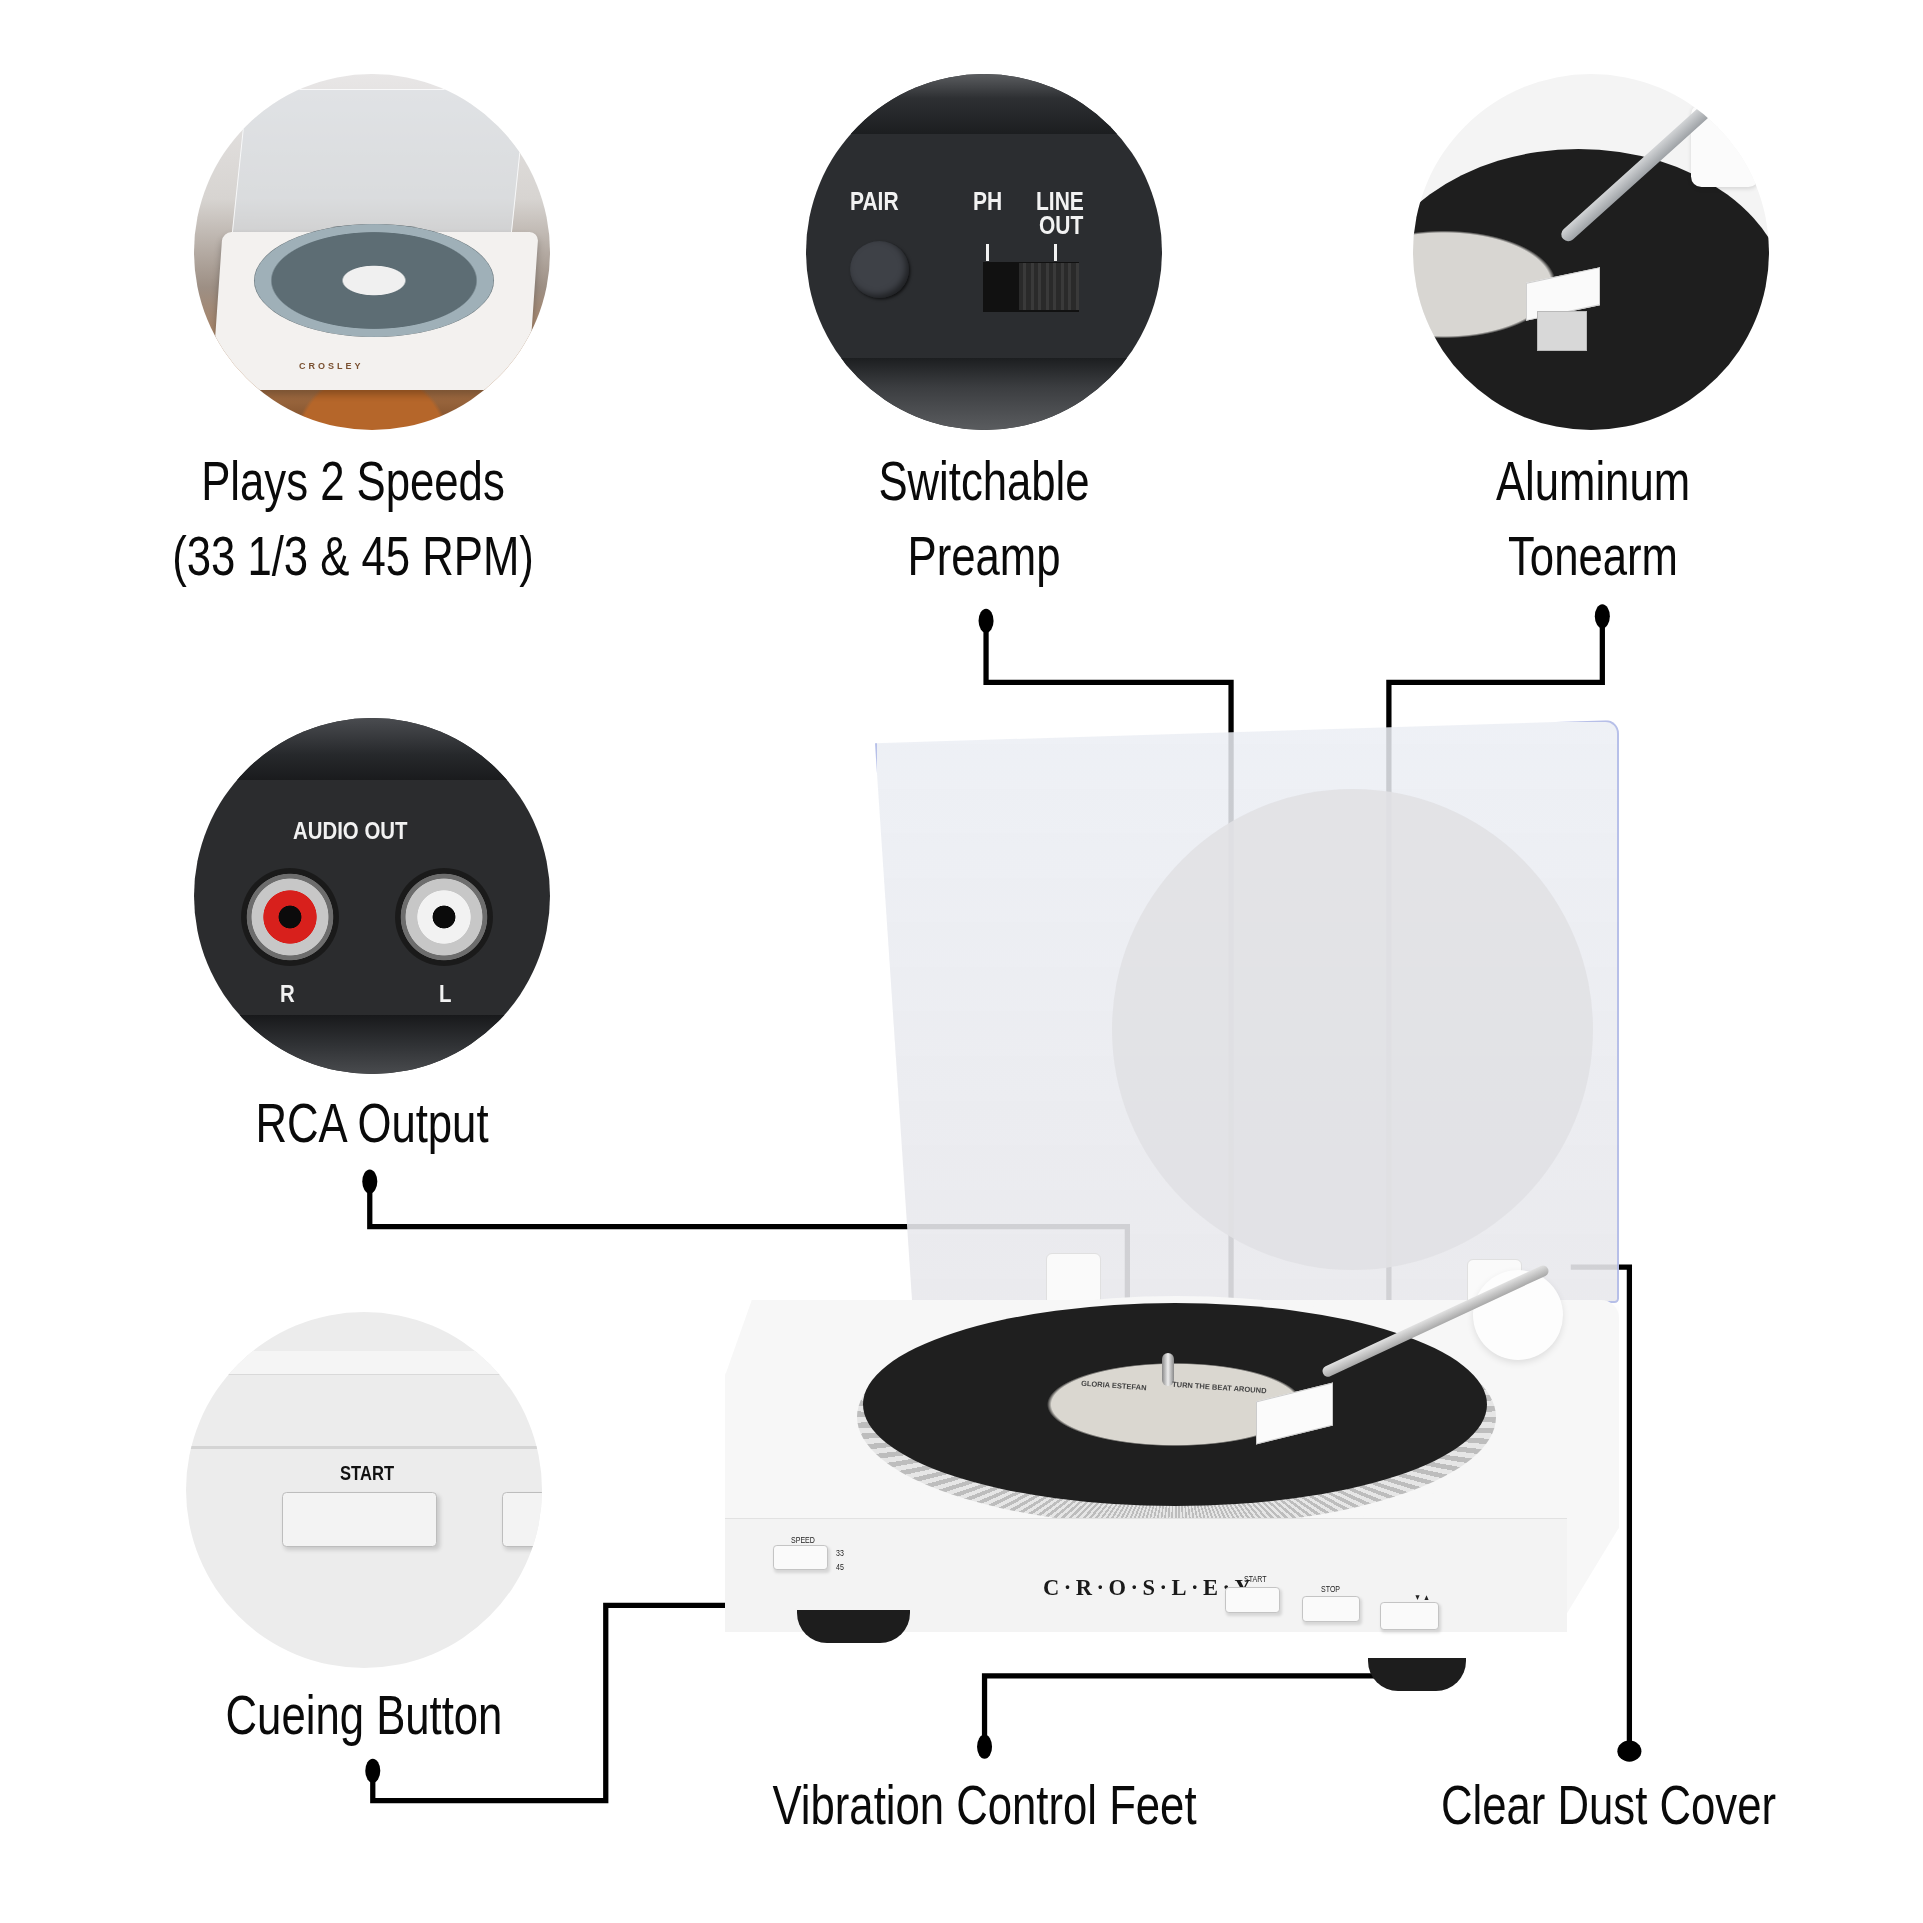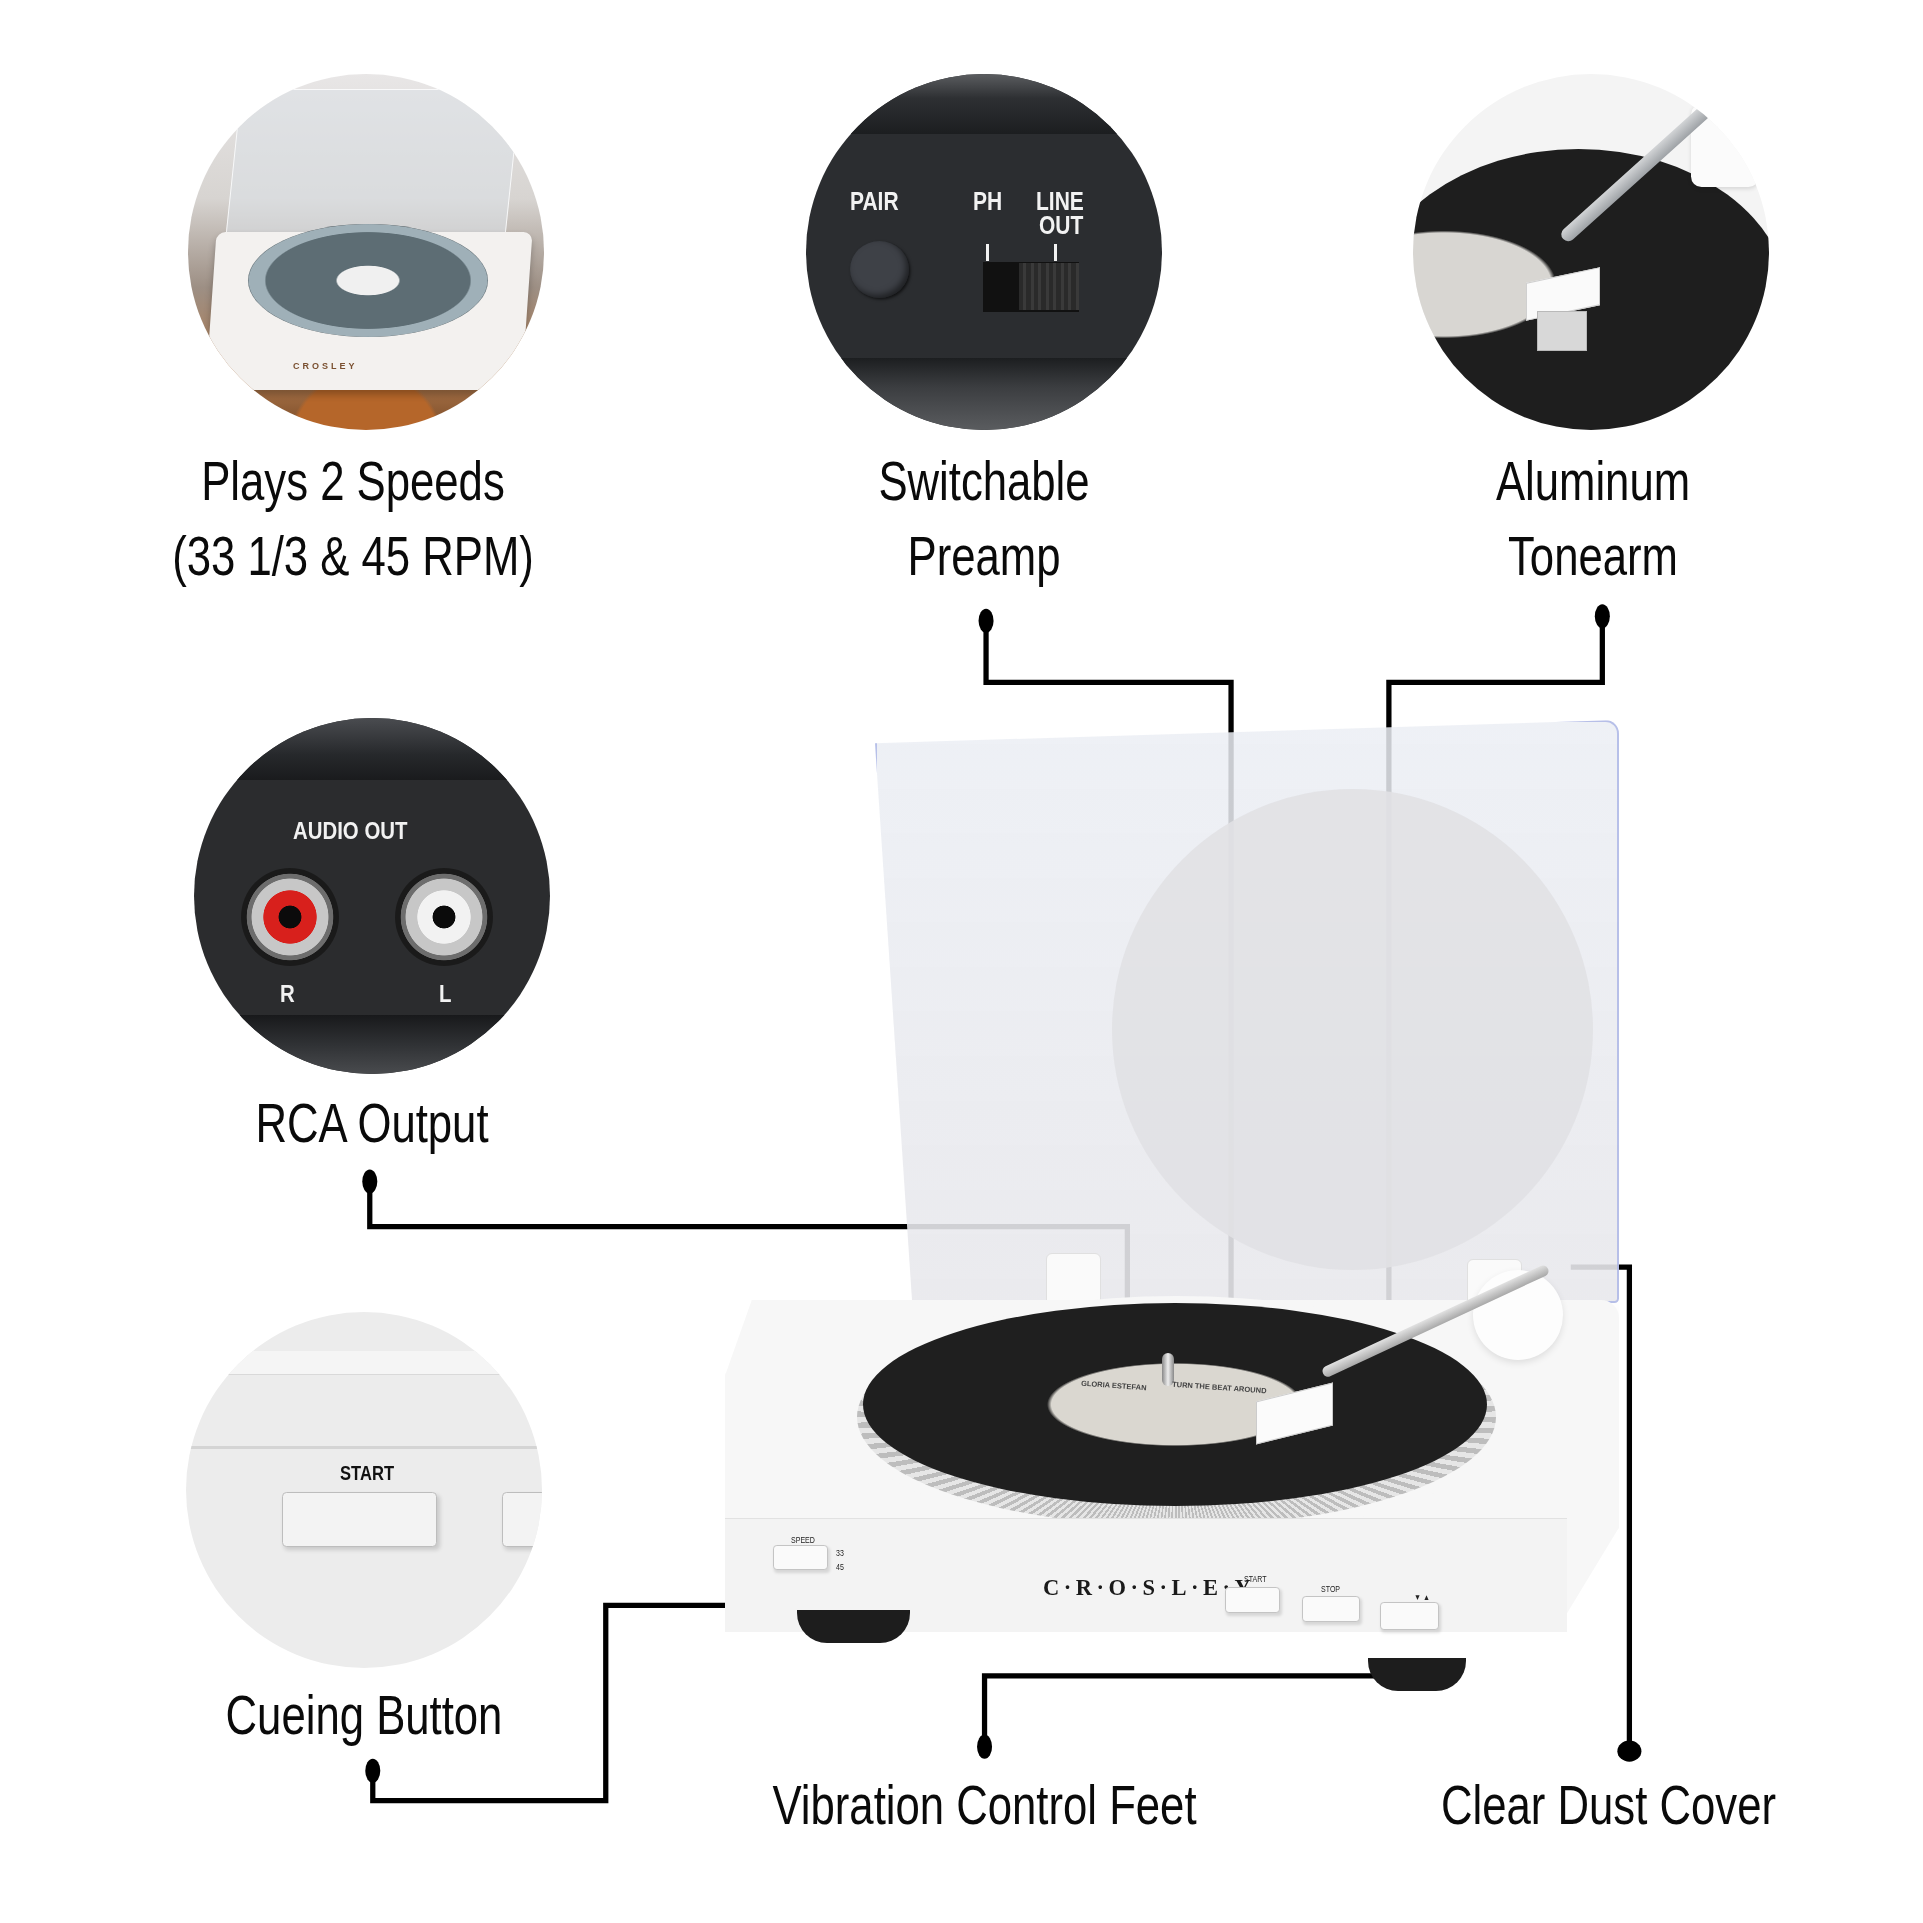--- a/index.html
+++ b/index.html
@@ -6,21 +6,21 @@
     body { width:1924px; height:1924px; position:relative; overflow:hidden;
            font-family:"Liberation Sans", sans-serif; }
     .abs { position:absolute; }
     .feature-label { position:absolute; text-align:center; color:#0a0a0a;
       font-family:"Liberation Sans", sans-serif; font-size:56px; line-height:75px;
       transform:scaleX(0.78); transform-origin:center top; white-space:nowrap; }
     .circle { position:absolute; border-radius:50%; overflow:hidden; }
     .leaders { position:absolute; left:0; top:0; width:1924px; height:1924px; pointer-events:none; }
 
     
-    .c-speeds { left:188px; top:74px; width:356px; height:356px;
+    .c-speeds { left:194px; top:74px; width:356px; height:356px;
       background: radial-gradient(circle at 50% 105%, #b5662a 0 18%, transparent 19%),
                   linear-gradient(180deg,#e8e6e6 0%, #d7d4d1 35%, #9d8f84 60%, #b07a4e 85%, #7a4a26 100%); }
     .c-speeds .deck { left:22.5px; top:158px; width:316px; height:158px; background:#f3f1ef;
       border-radius:9px; transform:skewX(-4deg); box-shadow:0 4.5px 7.5px rgba(0,0,0,.25); }
     .c-speeds .lid { left:45px; top:15px; width:278px; height:150px; background:rgba(220,225,230,.6);
       border:1.5px solid rgba(255,255,255,.8); transform:skewX(-6deg); }
     .c-speeds .vinyl { left:60px; top:150px; width:240px; height:113px; border-radius:50%;
       background: radial-gradient(ellipse at 50% 50%, #f0f0f0 0 18%, #5d6d74 19% 60%, #9fb0b8 61% 70%, #3f4d53 71%); }
     .c-speeds .brand { left:105px; top:287px; font-size:9px; letter-spacing:3px; color:#7a5030; font-weight:bold; }
 

